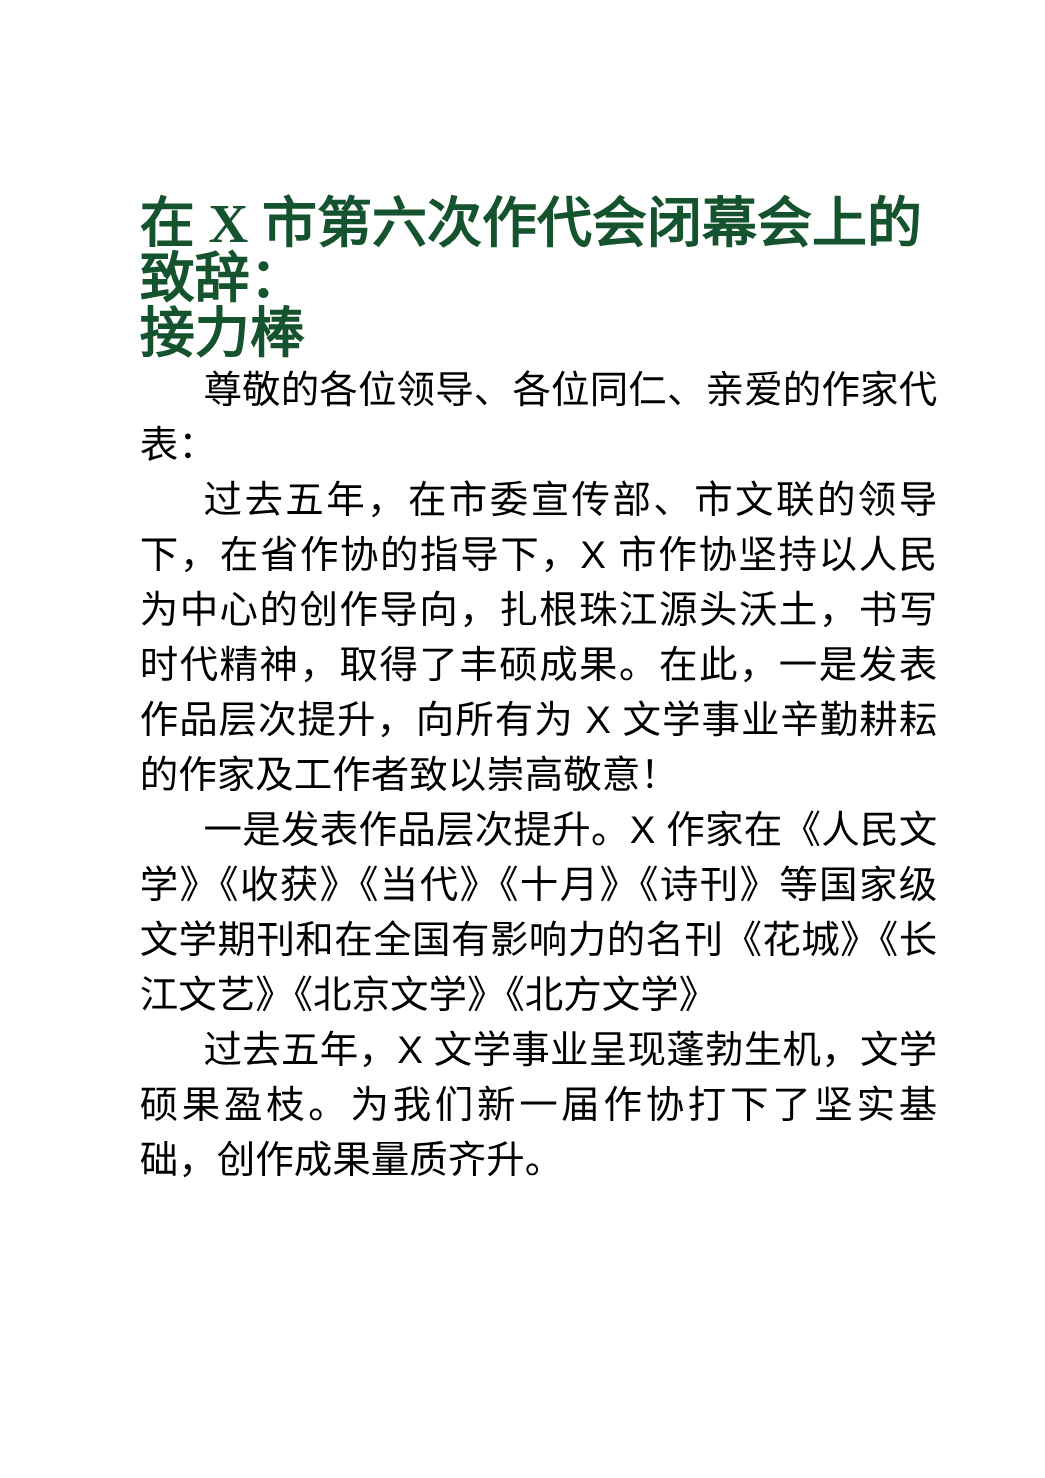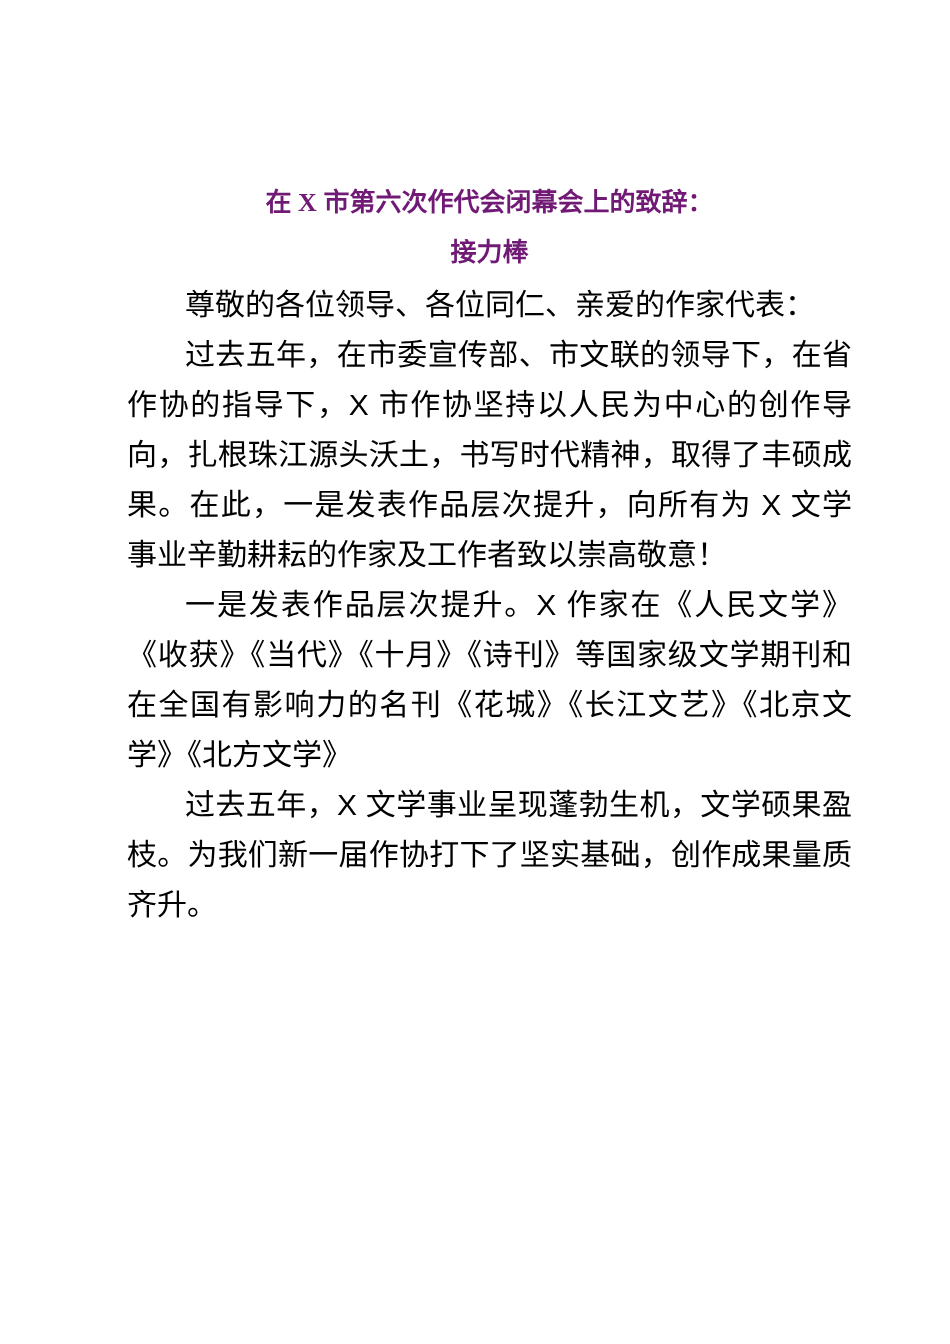--- a/index.html
+++ b/index.html
@@ -13,30 +13,29 @@
     height: 1344px;
     background: #ffffff;
     box-sizing: border-box;
     padding: 178px 98px 0 127px;
     overflow: hidden;
     color: #000000;
   }
   .doc-title {
     font-family: "Liberation Serif", "DejaVu Serif", serif;
     font-weight: bold;
-    font-size: 26px;
+    font-size: 50px;
     line-height: 50px;
-    text-align: center;
-    color: #701a75;
+    color: #14532d;
     margin: 0;
   }
   .doc-body {
     margin-top: 2px;
     font-family: "Liberation Sans", "DejaVu Sans", sans-serif;
-    font-size: 30px;
+    font-size: 35px;
     line-height: 50px;
     text-align: justify;
     color: #000000;
   }
   .para {
     margin: 0;
     text-indent: 58px;
   }
 </style>
 </head>

